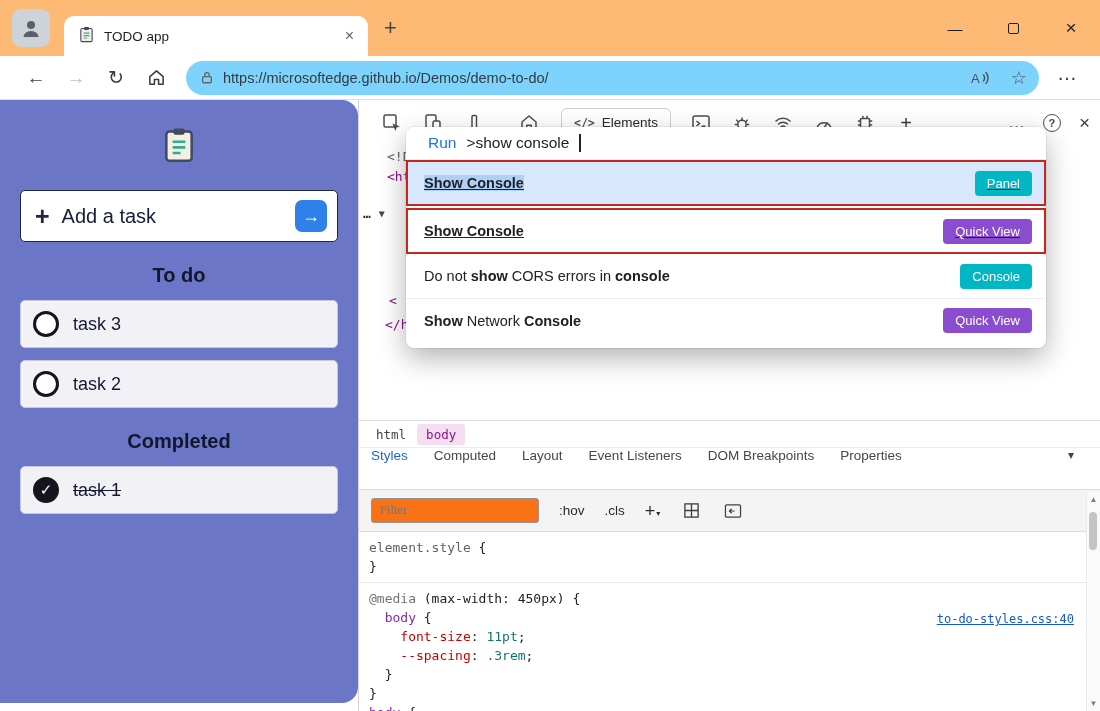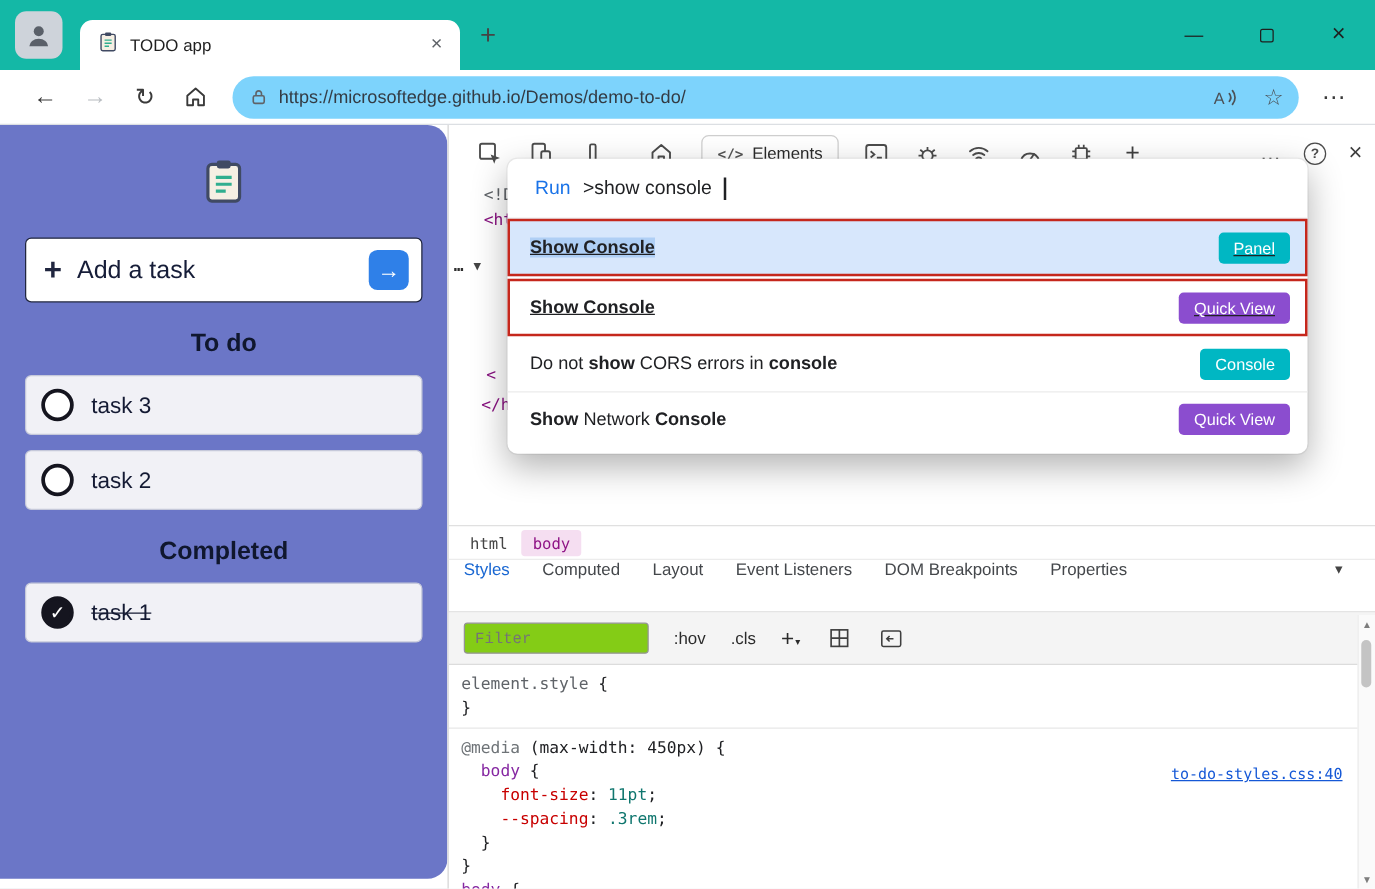--- a/index.html
+++ b/index.html
@@ -6,21 +6,21 @@
     --app-bg:#6b76c7; --accent-blue:#2f80e8; --badge-teal:#00b7c3; --badge-purple:#8b4dcf;
     --outline-red:#c5271c; --run-blue:#1a73e8; --tab-blue:#1967d2; --selection-bg:#d7e7fc;
     --match-highlight:#afcff5; --link-blue:#1558d6;
   }
   *{margin:0;padding:0;box-sizing:border-box;}
   html,body{width:1100px;height:711px;overflow:hidden;}
   body{font-family:"Liberation Sans",sans-serif;background:#dee1e6;}
   .window{width:1100px;height:711px;display:flex;flex-direction:column;position:relative;}
 
   
-  .titlebar{height:56px;background:#14b8a6;display:flex;align-items:center;padding-left:12px;flex-shrink:0;}
+  .titlebar{height:56px;background:#fdba74;display:flex;align-items:center;padding-left:12px;flex-shrink:0;}
   .profile{width:38px;height:38px;border-radius:9px;background:#ced3da;display:flex;align-items:center;justify-content:center;}
   .tab{margin-left:14px;align-self:flex-end;width:304px;height:40px;background:#fff;border-radius:10px 10px 0 0;display:flex;align-items:center;padding:0 10px 0 14px;gap:9px;}
   .tab-title{font-size:13.5px;color:#1f1f1f;flex:1;white-space:nowrap;overflow:hidden;}
   .tab-close{color:#5f6368;font-size:16px;line-height:1;cursor:default;padding:2px 4px;}
   .newtab{margin-left:16px;font-size:22px;color:#454545;font-weight:300;}
   .tb-spacer{flex:1;}
   .win-controls{display:flex;height:56px;}
   .win-btn{width:58px;height:56px;display:flex;align-items:center;justify-content:center;font-size:15px;color:#1f1f1f;}
   .maxbox{width:11px;height:11px;border:1.2px solid #1f1f1f;border-radius:2px;display:inline-block;}
 
@@ -77,41 +77,41 @@
   .dt-breadcrumb{height:28px;border-top:1px solid #e0e0e0;border-bottom:1px solid #ececec;display:flex;align-items:center;padding:0 8px;gap:2px;font-family:"DejaVu Sans Mono",monospace;font-size:12.5px;flex-shrink:0;}
   .crumb{padding:3px 9px;color:#454545;border-radius:3px;}
   .crumb.active{background:#f5def1;color:#8f1486;}
 
   .dt-tabs{height:42px;display:flex;align-items:flex-start;padding:0 26px 0 12px;gap:26px;font-size:13.5px;color:#44474b;border-bottom:1px solid #dcdcdc;flex-shrink:0;}
   .ptab{white-space:nowrap;}
   .ptab.active{color:var(--tab-blue);}
   .tabs-chevron{margin-left:auto;color:#444;font-size:12px;}
 
   .dt-filter{height:42px;background:#f4f4f4;border-bottom:1px solid #dcdcdc;display:flex;align-items:center;gap:20px;padding:0 12px;flex-shrink:0;}
-  .filter-input{width:148px;height:25px;border:1px solid #949494;border-radius:3px;padding:0 8px;font-size:12.5px;color:#333;background:#84cc16;font-family:Liberation Mono, monospace;}
+  .filter-input{width:168px;height:25px;border:1px solid #949494;border-radius:3px;padding:0 8px;font-size:12.5px;color:#333;background:#f97316;font-family:Liberation Serif, serif;}
   .filter-input::placeholder{color:#757575;}
   .chip{font-size:13.5px;color:#2b2b2b;}
   .plus-chip{display:flex;align-items:flex-end;color:#2b2b2b;}
   .plus-chip .p{font-size:18px;line-height:14px;}
   .plus-chip .mini-caret{font-size:8px;margin-left:1px;}
 
   .dt-css{flex:1;position:relative;font-family:"DejaVu Sans Mono",monospace;font-size:13px;line-height:19px;padding:6px 20px 0 10px;color:#202124;overflow:hidden;}
   .css-line{white-space:pre;height:19px;}
   .css-break{border-top:1px solid #e8e8e8;margin:6px -20px 6px -10px;}
   .c-plain{color:#202124;} .c-muted{color:#5f6368;} .c-atrule{color:#6e7377;}
   .c-selector{color:#8628a2;} .c-prop{color:#c80000;} .c-value{color:#0f766e;}
   .css-src-link{position:absolute;right:26px;top:78px;font-size:12px;color:var(--link-blue);text-decoration:underline;cursor:pointer;}
 
   .dt-scrollbar{position:absolute;top:392px;right:0;bottom:0;width:14px;background:#fafafa;border-left:1px solid #ebebeb;display:flex;flex-direction:column;align-items:center;justify-content:space-between;padding:3px 0;z-index:3;}
   .sb-arrow{font-size:8px;color:#7d7d7d;}
   .sb-thumb{position:absolute;top:20px;left:2px;width:8px;height:38px;background:#c4c4c4;border-radius:4px;}
 
   
   .palette{position:absolute;top:27px;left:47px;width:640px;background:#fff;border-radius:8px;z-index:20;padding-bottom:6px;box-shadow:0 0 0 1px rgba(0,0,0,.05),0 10px 28px rgba(0,0,0,.3);}
-  .pal-input{height:48px;display:flex;align-items:center;padding:0 22px;gap:10px;border-bottom:1px solid #ececec;font-size:15.5px;}
+  .pal-input{height:33px;display:flex;align-items:center;padding:0 22px;gap:10px;border-bottom:1px solid #ececec;font-size:15.5px;}
   .pal-run{color:var(--run-blue);}
   .pal-query{color:#202124;}
   .pal-cursor{width:1.5px;height:18px;background:#202124;}
   .pal-row{height:44px;display:flex;align-items:center;padding:0 14px 0 18px;font-size:14.5px;color:#202124;}
   .pal-row.outlined{height:46px;border:2px solid var(--outline-red);padding:0 12px 0 16px;text-decoration:underline;}
   .pal-row.outlined + .pal-row.outlined{margin-top:2px;}
   .pal-row.selected{background:var(--selection-bg);}
   .pal-row:not(.outlined) + .pal-row:not(.outlined){border-top:1px solid #ececec;}
   .pal-text .b{font-weight:700;}
   .pal-text .hl{background:var(--match-highlight);}

